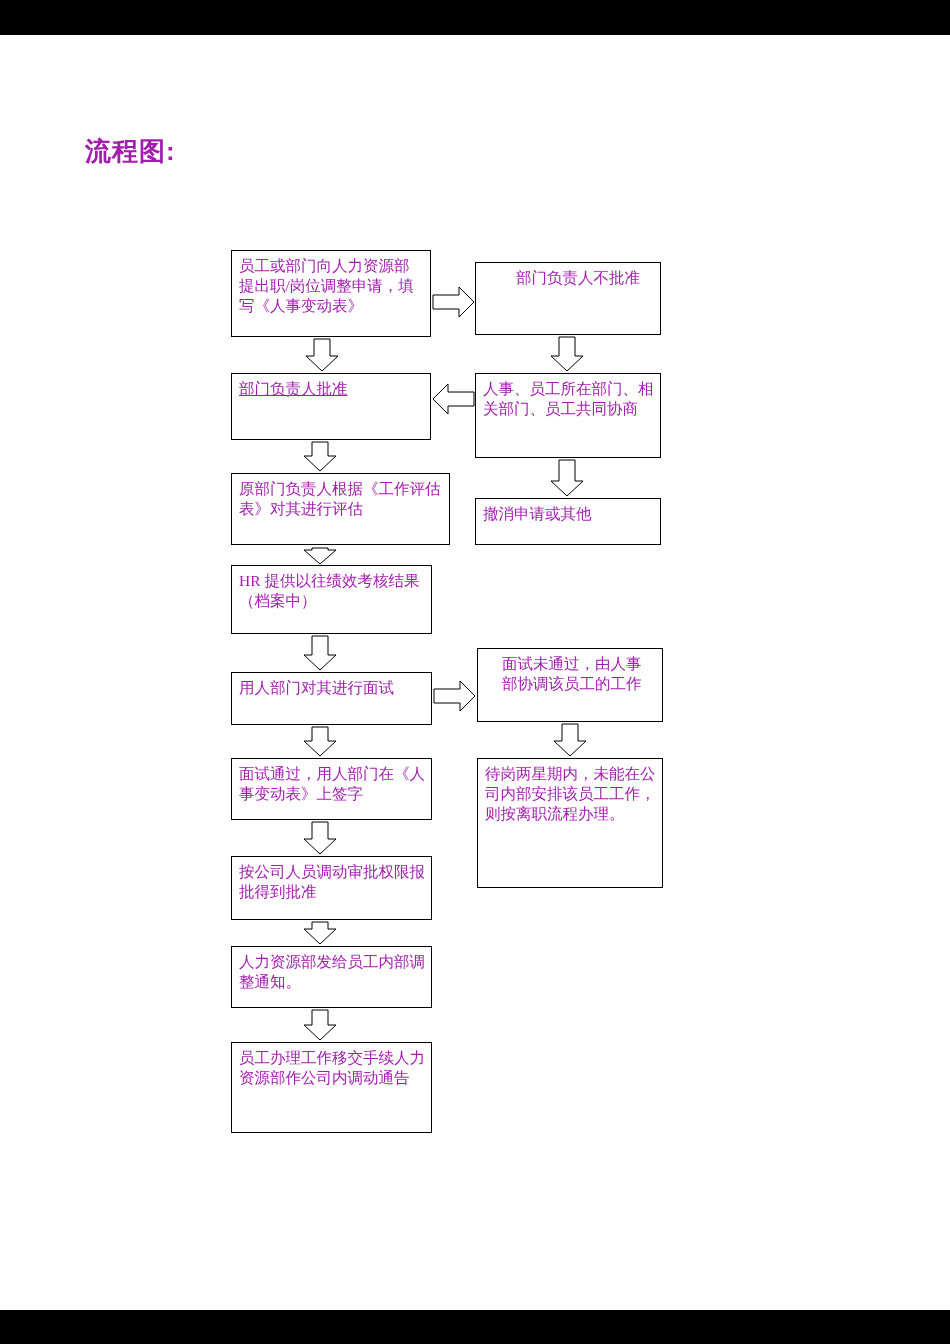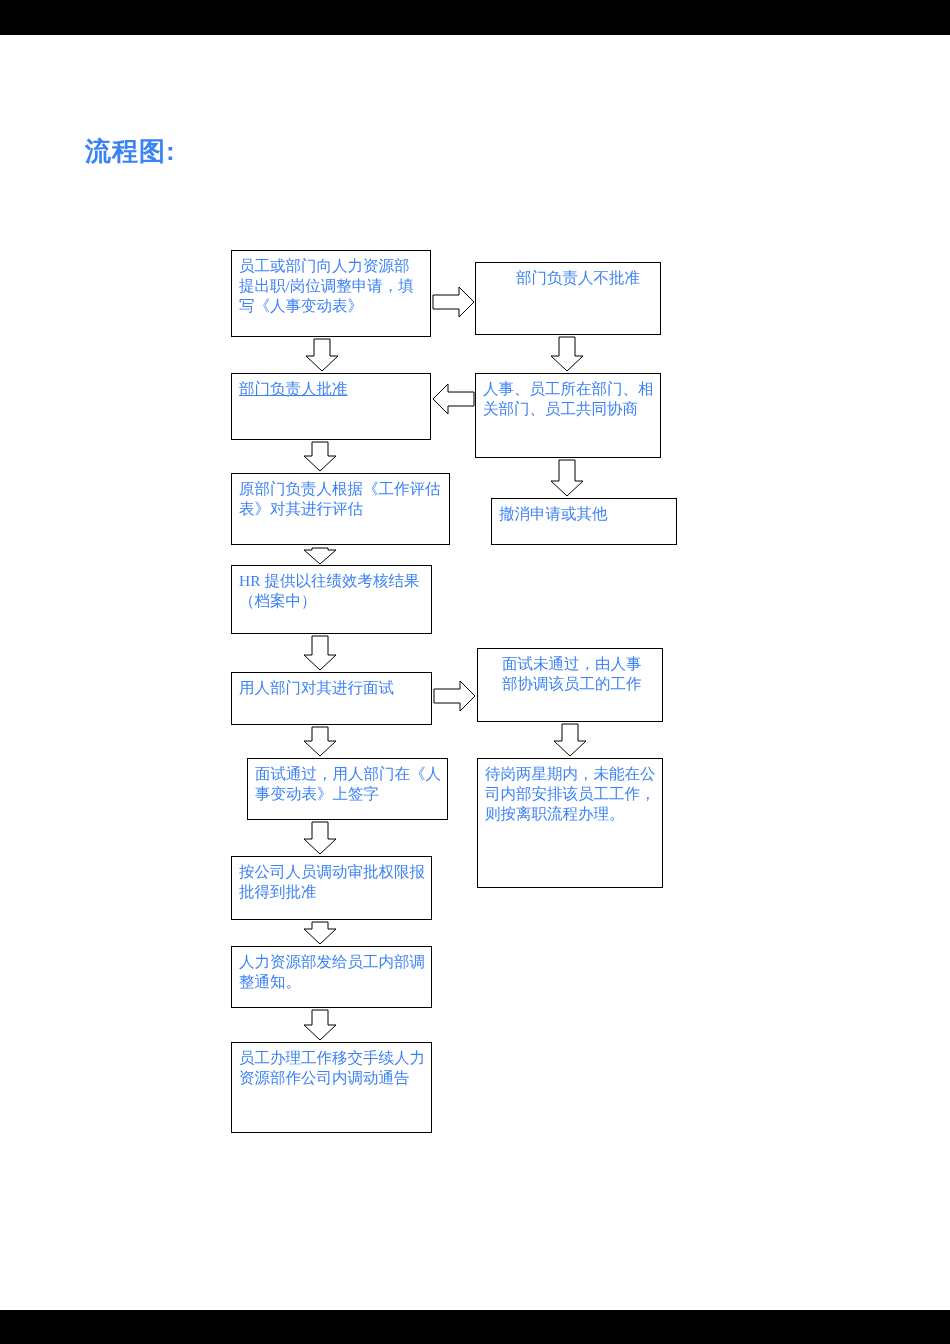--- a/index.html
+++ b/index.html
@@ -1,19 +1,19 @@
 <!DOCTYPE html>
 <html><head>
 <meta charset="utf-8">
 <style>
   * { margin:0; padding:0; box-sizing:border-box; }
   html,body { background:#ffffff; }
   .canvas {
     position:relative; width:950px; height:1344px; background:#ffffff;
-    font-family:"Liberation Serif","DejaVu Serif",serif; color:#3b82f6;
+    font-family:"Liberation Serif","DejaVu Serif",serif; color:#a21caf;
     overflow:hidden;
   }
   .bar { position:absolute; left:0; width:100%; background:#000; }
   .bar.top { top:0; height:35px; }
   .bar.bottom { bottom:0; height:34px; }
   .title {
     position:absolute; left:85px; top:134px;
     font-family:"Liberation Sans","DejaVu Sans",sans-serif;
     font-weight:bold; font-size:26px; letter-spacing:1px;
   }
@@ -32,28 +32,28 @@
   <div class="bar top"></div>
   <div class="bar bottom"></div>
 
   <div class="title">流程图:</div>
 
   <div class="box" style="left:231px; top:250px;  width:200px; height:87px;">员工或部门向人力资源部提出职/岗位调整申请，填写《人事变动表》</div>
   <div class="box" style="left:231px; top:373px;  width:200px; height:67px;text-decoration:underline;">部门负责人批准</div>
   <div class="box" style="left:231px; top:473px;  width:219px; height:72px;">原部门负责人根据《工作评估表》对其进行评估</div>
   <div class="box" style="left:231px; top:565px;  width:201px; height:69px;">HR 提供以往绩效考核结果（档案中）</div>
   <div class="box" style="left:231px; top:672px;  width:201px; height:53px;">用人部门对其进行面试</div>
-  <div class="box" style="left:231px; top:758px;  width:201px; height:62px;margin-left:16px;">面试通过，用人部门在《人事变动表》上签字</div>
+  <div class="box" style="left:231px; top:758px;  width:201px; height:62px;">面试通过，用人部门在《人事变动表》上签字</div>
   <div class="box" style="left:231px; top:856px;  width:201px; height:64px;">按公司人员调动审批权限报批得到批准</div>
   <div class="box" style="left:231px; top:946px;  width:201px; height:62px;">人力资源部发给员工内部调整通知。</div>
   <div class="box" style="left:231px; top:1042px; width:201px; height:91px;">员工办理工作移交手续人力资源部作公司内调动通告</div>
 
   <div class="box" style="left:475px; top:262px; width:186px; height:73px;padding-left:40px;">部门负责人不批准</div>
   <div class="box" style="left:475px; top:373px; width:186px; height:85px;">人事、员工所在部门、相关部门、员工共同协商</div>
-  <div class="box" style="left:475px; top:498px; width:186px; height:47px;margin-left:16px;">撤消申请或其他</div>
+  <div class="box" style="left:475px; top:498px; width:186px; height:47px;">撤消申请或其他</div>
   <div class="box" style="left:477px; top:648px; width:186px; height:74px;padding-left:24px;">面试未通过，由人事部协调该员工的工作</div>
   <div class="box" style="left:477px; top:758px; width:186px; height:130px;">待岗两星期内，未能在公司内部安排该员工工作，则按离职流程办理。</div>
 
   <svg class="arrow" style="left:432px; top:286px;" width="43" height="33">
     <polygon points="1,9 27,9 27,1 42,16 27,31 27,23 1,23"></polygon>
   </svg>
 
   <svg class="arrow" style="left:304px; top:338px;" width="36" height="34">
     <polygon points="10,1 26,1 26,18 34,18 18,33 2,18 10,18"></polygon>
   </svg>

